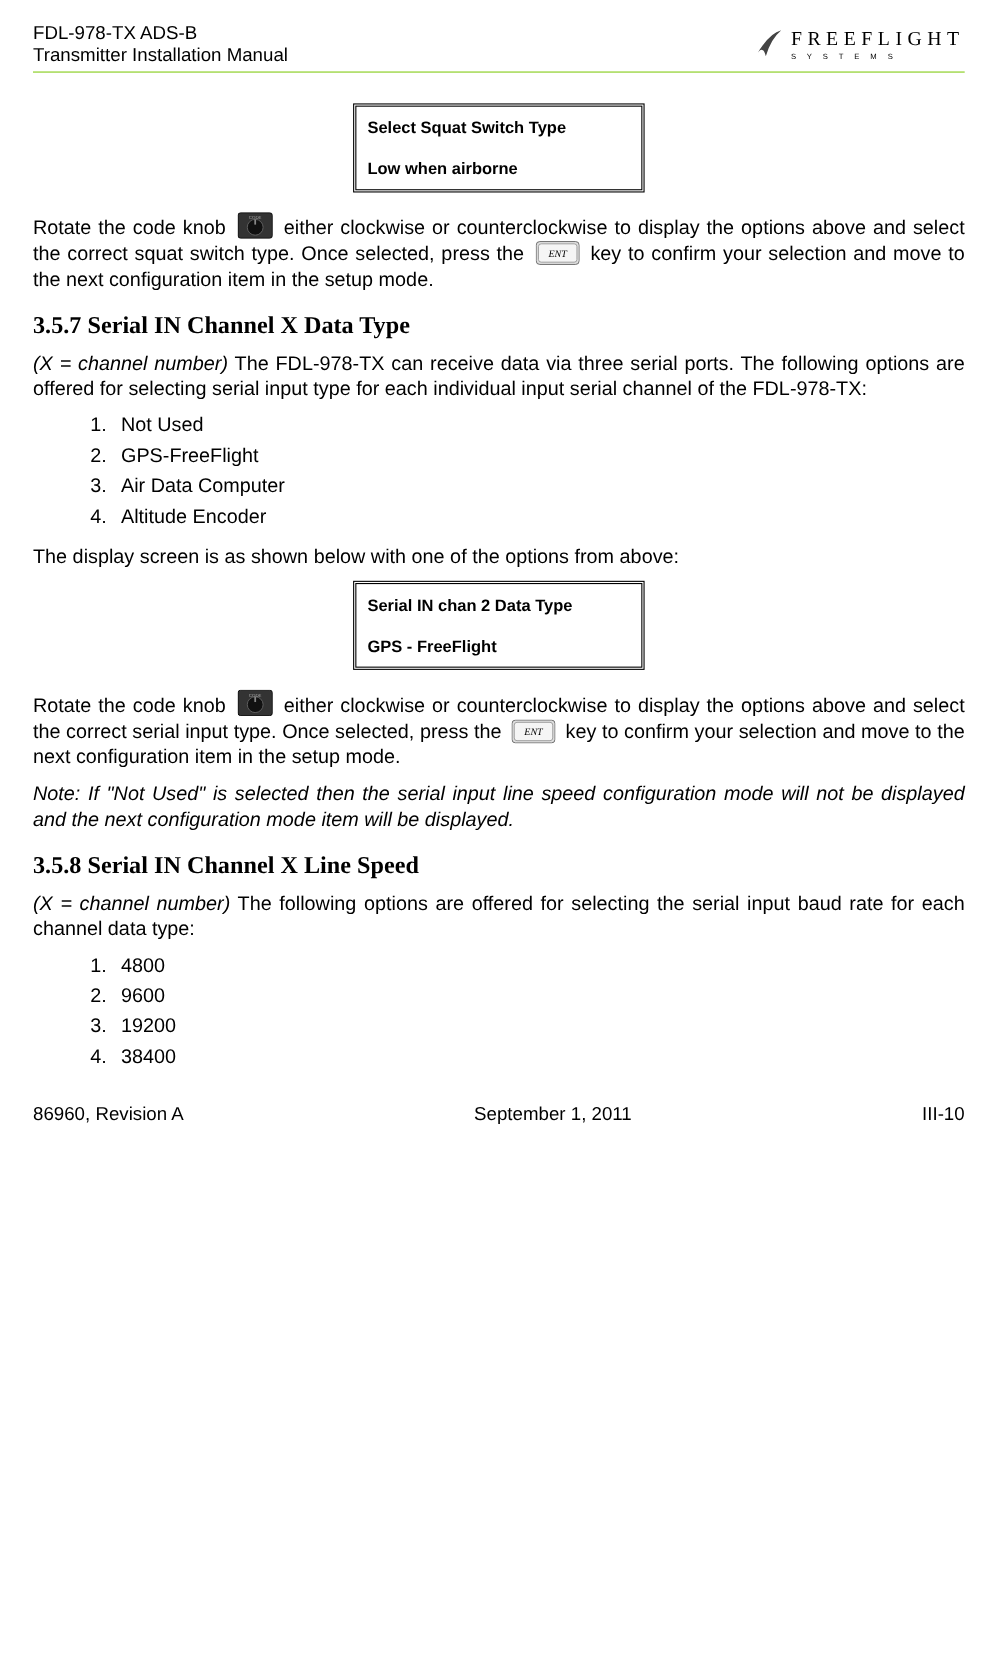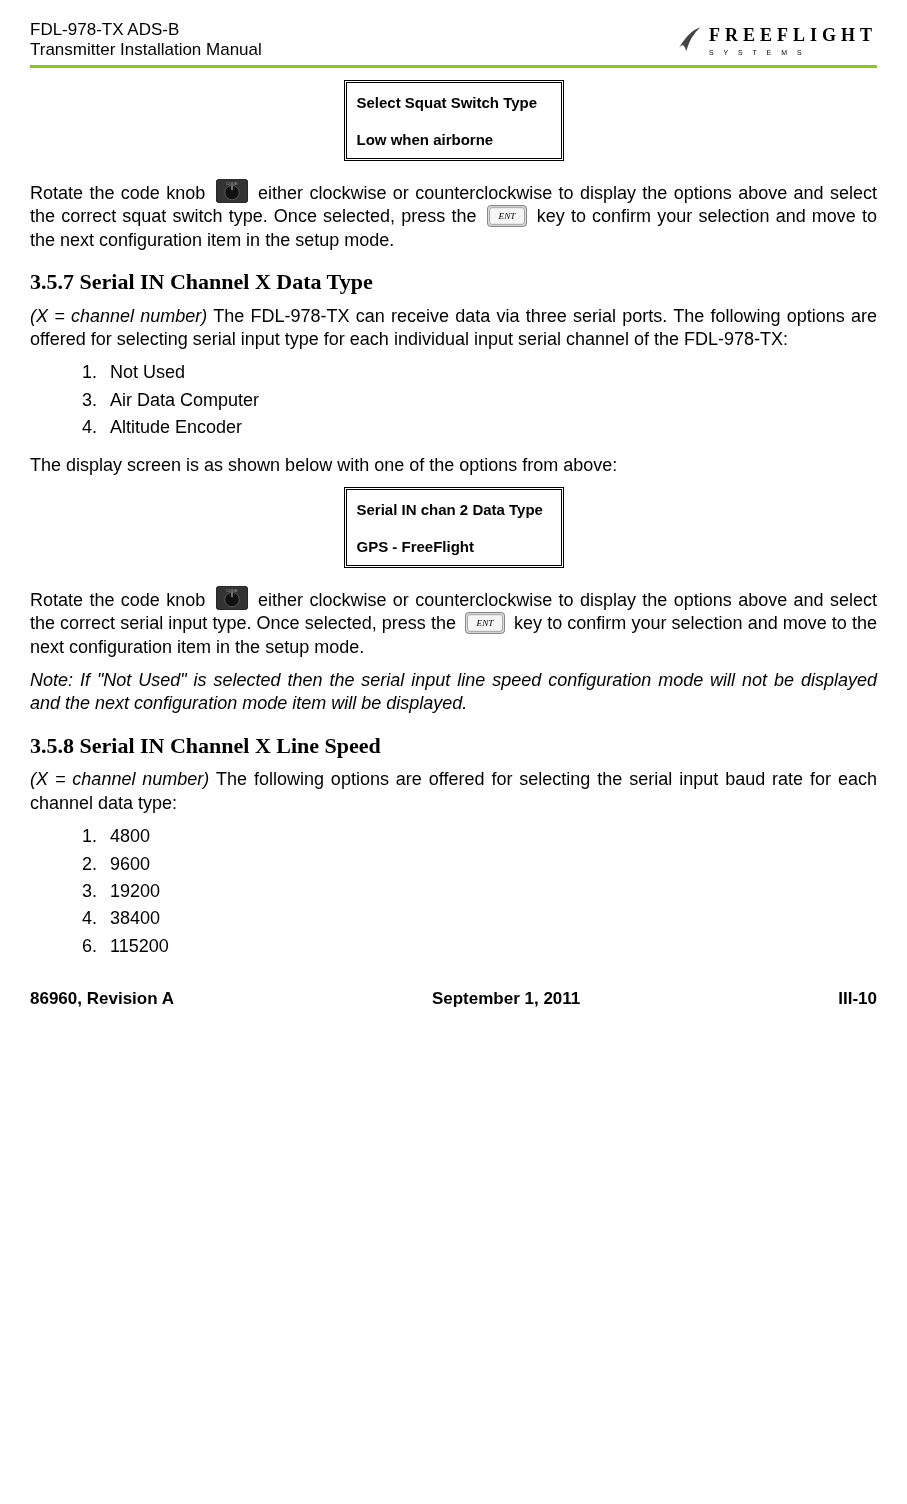--- a/index.html
+++ b/index.html
@@ -10,43 +10,43 @@
     color: #000;
     background: #fff;
     width: 907px;
     margin: 0 auto;
     padding: 20px 30px;
   }
   .header {
     display: flex;
     justify-content: space-between;
     align-items: center;
-    border-bottom: 3px solid #84cc16;
+    border-bottom: 1px solid #84cc16;
     padding-bottom: 4px;
-    margin-bottom: 12px;
+    margin-bottom: 28px;
   }
   .header-left { font-size: 17px; line-height: 1.2; }
   .logo {
     display: flex;
     align-items: center;
     gap: 6px;
   }
   .logo-mark {
     width: 28px;
     height: 28px;
   }
   .logo-text {
     font-family: "Times New Roman", serif;
     letter-spacing: 5px;
-    font-weight: bold;
+    font-weight: normal;
     font-size: 18px;
   }
   .logo-sub { font-size: 7px; letter-spacing: 4px; }
   .display-box {
-    width: 220px;
+    width: 265px;
     margin: 0 auto 18px auto;
     border: 3px double #000;
     padding: 10px 10px 8px 10px;
     font-weight: bold;
     font-size: 15px;
     line-height: 1.3;
   }
   .display-box .line2 { margin-top: 18px; }
   .para { margin-bottom: 10px; text-align: justify; }
   .para-italic { font-style: italic; }
@@ -70,21 +70,20 @@
     margin: 2px 0 14px 52px;
     padding: 0;
   }
   ol.options li { margin: 4px 0; }
   ol.options li .num { display: inline-block; width: 28px; }
   .footer {
     display: flex;
     justify-content: space-between;
     font-size: 17px;
     margin-top: 30px;
-    font-weight: bold;
   }
 </style>
 </head>
 <body>
 
 <div class="header">
   <div class="header-left">
     <div>FDL-978-TX ADS-B</div>
     <div>Transmitter Installation Manual</div>
   </div>
@@ -121,20 +120,21 @@
   <span> key to confirm your selection and move to the next configuration item in the setup mode.</span>
 </p>
 
 <h2 class="section-title">3.5.7  Serial IN Channel X Data Type</h2>
 <p class="para">
   <span style="font-style:italic">(X = channel number)</span>
   <span> The FDL-978-TX can receive data via three serial ports. The following options are offered for selecting serial input type for each individual input serial channel of the FDL-978-TX:</span>
 </p>
 <ol class="options">
   <li><span class="num">1.</span><span>Not Used</span></li>
+  <li><span class="num">2.</span><span>GPS-FreeFlight</span></li>
   <li><span class="num">3.</span><span>Air Data Computer</span></li>
   <li><span class="num">4.</span><span>Altitude Encoder</span></li>
 </ol>
 
 <p class="para">The display screen is as shown below with one of the options from above:</p>
 
 <div class="display-box">
   <div>Serial IN chan 2 Data Type</div>
   <div class="line2">GPS - FreeFlight</div>
 </div>
@@ -160,20 +160,19 @@
 <h2 class="section-title">3.5.8  Serial IN Channel X Line Speed</h2>
 <p class="para">
   <span style="font-style:italic">(X = channel number)</span>
   <span> The following options are offered for selecting the serial input baud rate for each channel data type:</span>
 </p>
 <ol class="options">
   <li><span class="num">1.</span><span>4800</span></li>
   <li><span class="num">2.</span><span>9600</span></li>
   <li><span class="num">3.</span><span>19200</span></li>
   <li><span class="num">4.</span><span>38400</span></li>
-  <li><span class="num">6.</span><span>115200</span></li>
 </ol>
 
 <div class="footer">
   <span>86960, Revision A</span>
   <span>September 1, 2011</span>
   <span>III-10</span>
 </div>
 
 </body></html>

